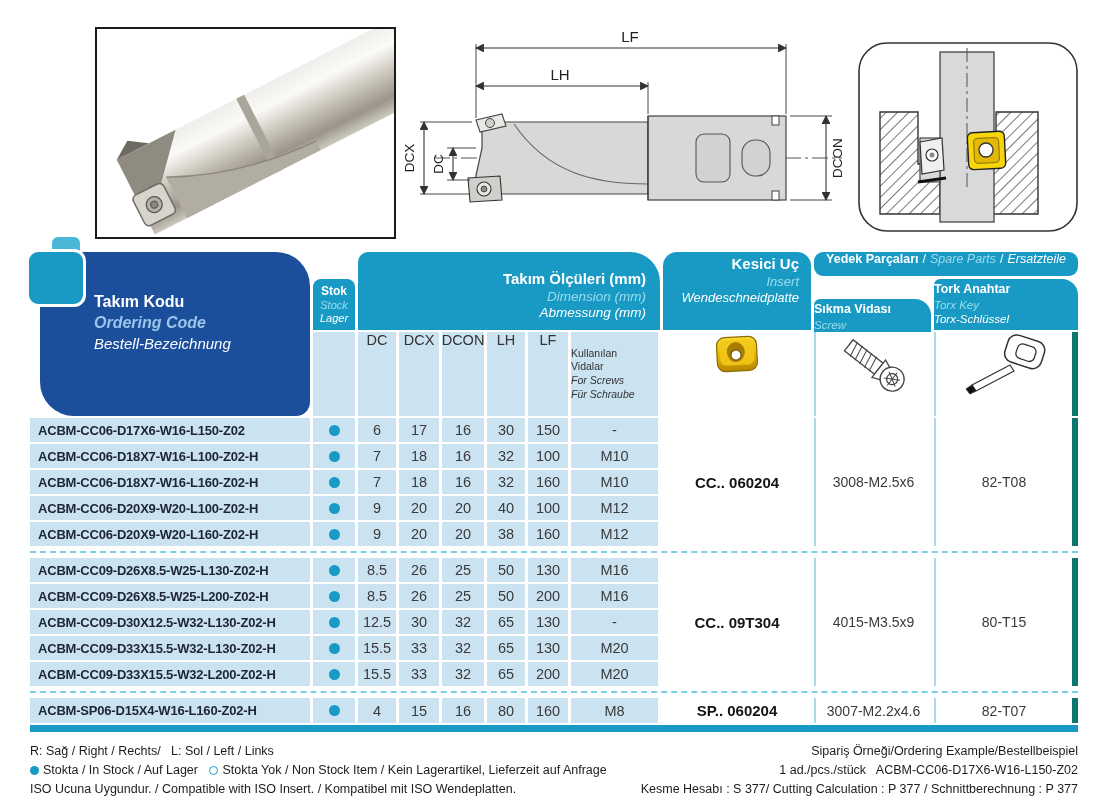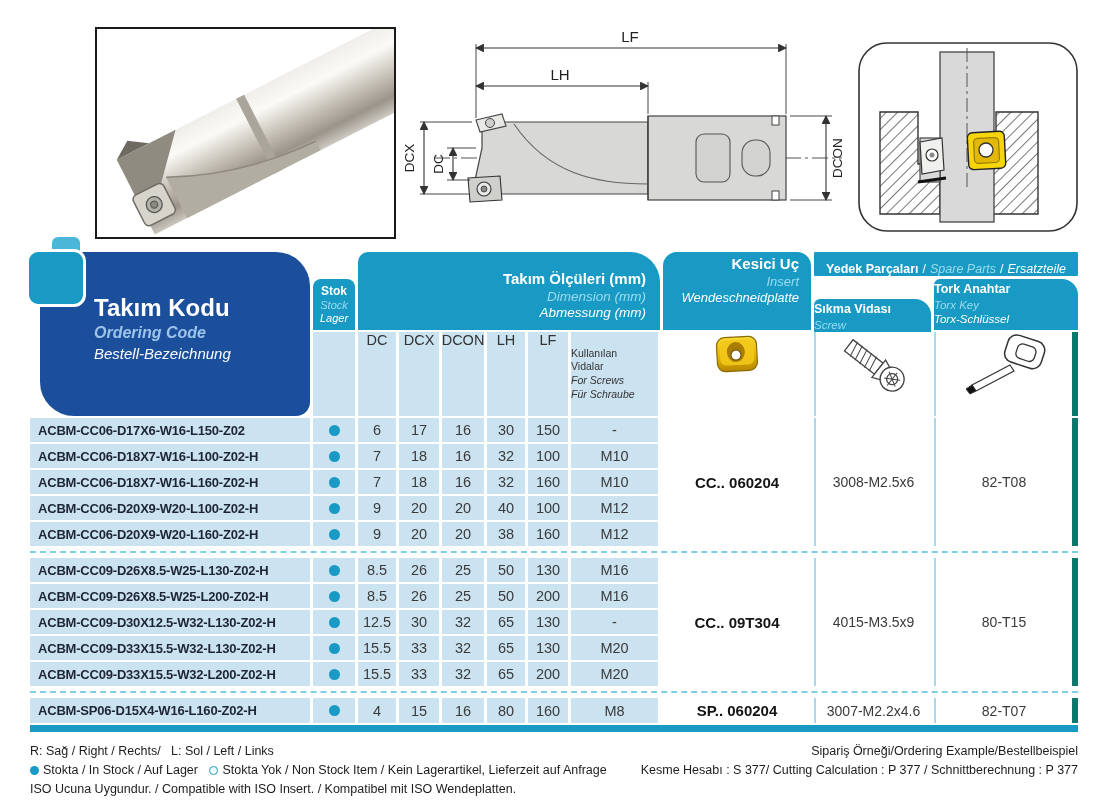--- a/index.html
+++ b/index.html
@@ -13,39 +13,39 @@
   
   .tablewrap{position:absolute;left:30px;top:252px;width:1048px;}
   .hdr{position:relative;height:164px;}
   .tl{position:absolute;background:#189ac4;color:#fff;box-sizing:border-box;
       display:flex;flex-direction:column;justify-content:center;}
   .tl .l1{font-weight:bold;}
   .tl .l2{color:#9bdcef;font-style:italic;}
   .tl .l3{font-style:italic;}
   .blue-block{position:absolute;left:10px;top:0;width:270px;height:164px;background:#1b4e9b;
       border-radius:12px 34px 14px 34px;box-sizing:border-box;padding:40px 0 0 54px;color:#fff;}
-  .blue-block .t1{font-size:24px;font-weight:bold;line-height:1.3;}
+  .blue-block .t1{font-size:16px;font-weight:bold;line-height:1.3;}
   .blue-block .t2{font-size:16px;font-weight:bold;font-style:italic;color:#9cc3ea;line-height:1.3;}
   .blue-block .t3{font-size:15px;font-style:italic;line-height:1.3;}
   .tabicon-sm{position:absolute;left:22px;top:-15px;width:28px;height:26px;border-radius:6px;background:#4bb7d8;}
   .tabicon-lg{position:absolute;left:-4px;top:-3px;width:60px;height:58px;border-radius:12px;
       background:#189ac4;border:3px solid #fff;box-sizing:border-box;}
   .stok-hdr{left:283px;top:27px;width:42px;height:51px;border-radius:8px 8px 0 0;
       align-items:center;font-size:11px;line-height:1.2;}
   .stok-hdr .l1{font-size:12px;}
   .dims-hdr{left:328px;top:0;width:302px;height:78px;border-radius:10px 30px 0 0;
       align-items:flex-end;padding:10px 14px 0 0;line-height:1.25;}
   .dims-hdr .l1{font-size:15px;}
   .dims-hdr .l2,.dims-hdr .l3{font-size:13.5px;}
   .kesici-hdr{left:633px;top:0;width:148px;height:78px;border-radius:14px 14px 0 0;
       align-items:flex-end;justify-content:flex-end;padding:0 12px 24px 0;line-height:1.25;}
   .kesici-hdr .l1{font-size:15px;}
   .kesici-hdr .l2,.kesici-hdr .l3{font-size:13px;}
-  .spare-strip{left:784px;top:0;width:264px;height:24px;border-radius:1px;flex-direction:row;
-      align-items:flex-end;justify-content:center;font-size:12.5px;gap:4px;}
+  .spare-strip{left:784px;top:0;width:264px;height:24px;border-radius:9px;flex-direction:row;
+      align-items:flex-start;justify-content:center;font-size:12.5px;gap:4px;}
   .spare-strip .l1{font-weight:bold;}
   .screw-hdr{left:784px;top:27px;width:117px;height:51px;border-radius:6px 16px 0 0;
       padding-right:12px;line-height:1.25;margin-top:20px;}
   .torx-hdr{left:904px;top:27px;width:144px;height:51px;border-radius:6px 16px 0 0;
       align-items:flex-start;padding-right:12px;line-height:1.25;}
   .screw-hdr .l1,.torx-hdr .l1{font-size:12.5px;}
   .screw-hdr .l2,.torx-hdr .l2,.screw-hdr .l3,.torx-hdr .l3{font-size:11.5px;}
   
   .sb{position:absolute;top:80px;height:84px;background:#cbe3f1;display:flex;
       align-items:flex-start;justify-content:center;box-sizing:border-box;}
@@ -455,15 +455,19 @@
       <span>L: Sol / Left / Links</span>
     </div>
     <div class="ln">
       <span class="bullet"></span><span>Stokta / In Stock / Auf Lager</span>
       <span class="bullet hollow"></span><span>Stokta Yok / Non Stock Item / Kein Lagerartikel, Lieferzeit auf Anfrage</span>
     </div>
     <div class="ln">ISO Ucuna Uygundur. / Compatible with ISO Insert. / Kompatibel mit ISO Wendeplatten.</div>
   </div>
   <div class="foot-right">
     <div class="ln">Sipariş Örneği/Ordering Example/Bestellbeispiel</div>
+    <div class="ln">
+      <span>1 ad./pcs./stück</span>&nbsp;&nbsp;
+      <span>ACBM-CC06-D17X6-W16-L150-Z02</span>
+    </div>
     <div class="ln">Kesme Hesabı : S 377/ Cutting Calculation : P 377 / Schnittberechnung : P 377</div>
   </div>
 </div>
 
 </body></html>

